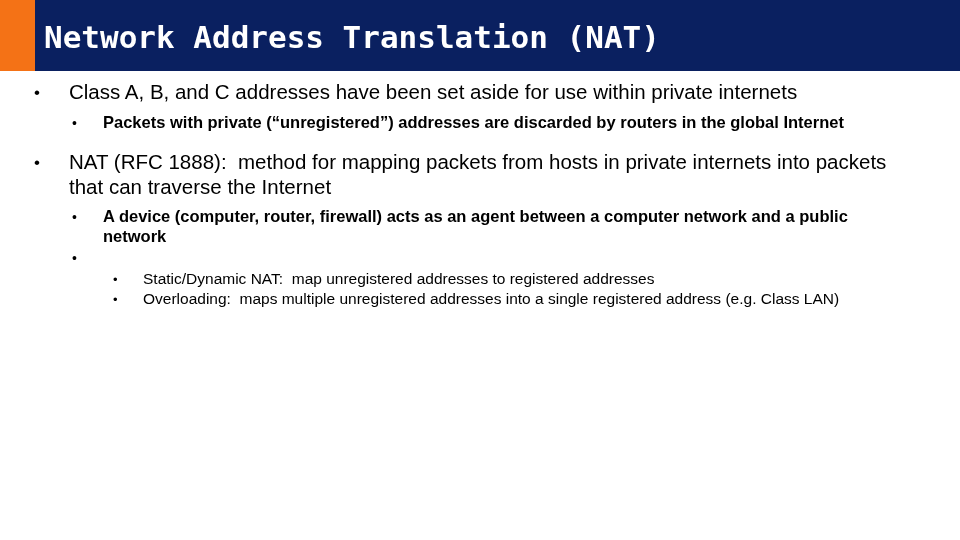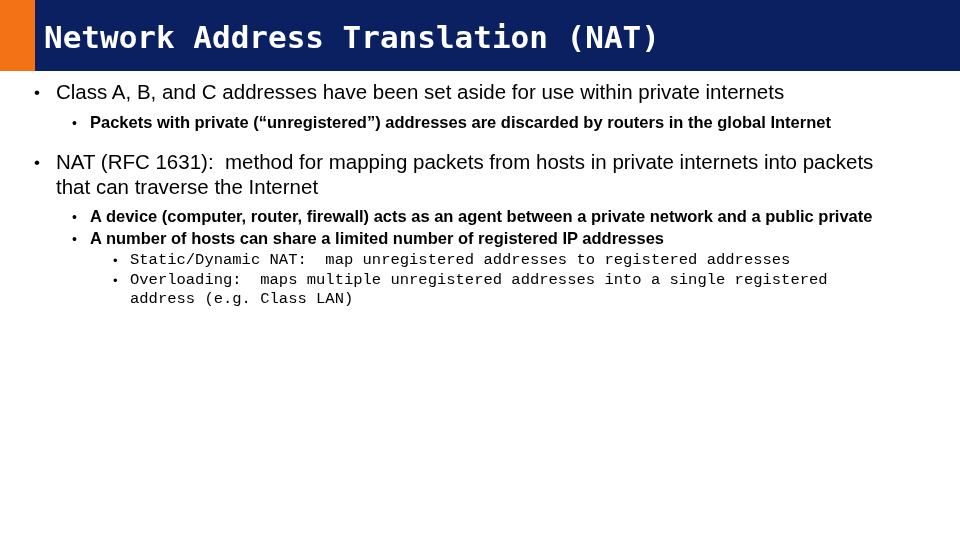--- a/index.html
+++ b/index.html
@@ -67,20 +67,21 @@
     color: #000000;
   }
   .bullet-mark {
     flex: 0 0 auto;
     text-align: left;
     color: #000000;
   }
   .bullet-text {
     flex: 1 1 auto;
     white-space: pre-wrap;
+    margin-left: 13px;
   }
 
   
   .lvl1 {
     font-size: 20.5px;
     line-height: 24.5px;
     padding-left: 34px;
     margin-bottom: 2px;
   }
   .lvl1 .bullet-mark {
@@ -109,21 +110,21 @@
     font-size: 15.5px;
     line-height: 18.5px;
     padding-left: 113px;
     margin-bottom: 1px;
   }
   .lvl3 .bullet-mark {
     width: 17px;
     font-size: 13px;
     line-height: 19px;
   }
-  .lvl3 .bullet-text { max-width: 760px; font-family: Liberation Mono, monospace; }
+  .lvl3 .bullet-text { max-width: 760px; }
 
   .gap-before { margin-top: 17px; }
   .gap-small  { margin-top: 8px; }
 </style>
 </head>
 <body>
 
 <div class="slide" style="background: rgb(255, 255, 255);">
 
   <div class="title-bar" style="background: rgb(10, 32, 96);">
@@ -138,31 +139,30 @@
       <span class="bullet-text">Class A, B, and C addresses have been set aside for use within private internets</span>
     </div>
 
     <div class="bullet-row lvl2 gap-small">
       <span class="bullet-mark">•</span>
       <span class="bullet-text">Packets with private (“unregistered”) addresses are discarded by routers in the global Internet</span>
     </div>
 
     <div class="bullet-row lvl1 gap-before">
       <span class="bullet-mark">•</span>
-      <span class="bullet-text">NAT (RFC 1631):  method for mapping packets from hosts in private internets into packets that can traverse the Internet</span>
+      <span class="bullet-text">NAT (RFC 1888):  method for mapping packets from hosts in private internets into packets that can traverse the Internet</span>
     </div>
 
     <div class="bullet-row lvl2 gap-small">
       <span class="bullet-mark">•</span>
-      <span class="bullet-text">A device (computer, router, firewall) acts as an agent between a private network and a public private</span>
+      <span class="bullet-text">A device (computer, router, firewall) acts as an agent between a computer network and a public network</span>
     </div>
 
     <div class="bullet-row lvl2">
       <span class="bullet-mark">•</span>
-      <span class="bullet-text">A number of hosts can share a limited number of registered IP addresses</span>
     </div>
 
     <div class="bullet-row lvl3">
       <span class="bullet-mark">•</span>
       <span class="bullet-text">Static/Dynamic NAT:  map unregistered addresses to registered addresses</span>
     </div>
 
     <div class="bullet-row lvl3">
       <span class="bullet-mark">•</span>
       <span class="bullet-text">Overloading:  maps multiple unregistered addresses into a single registered address (e.g. Class LAN)</span>

